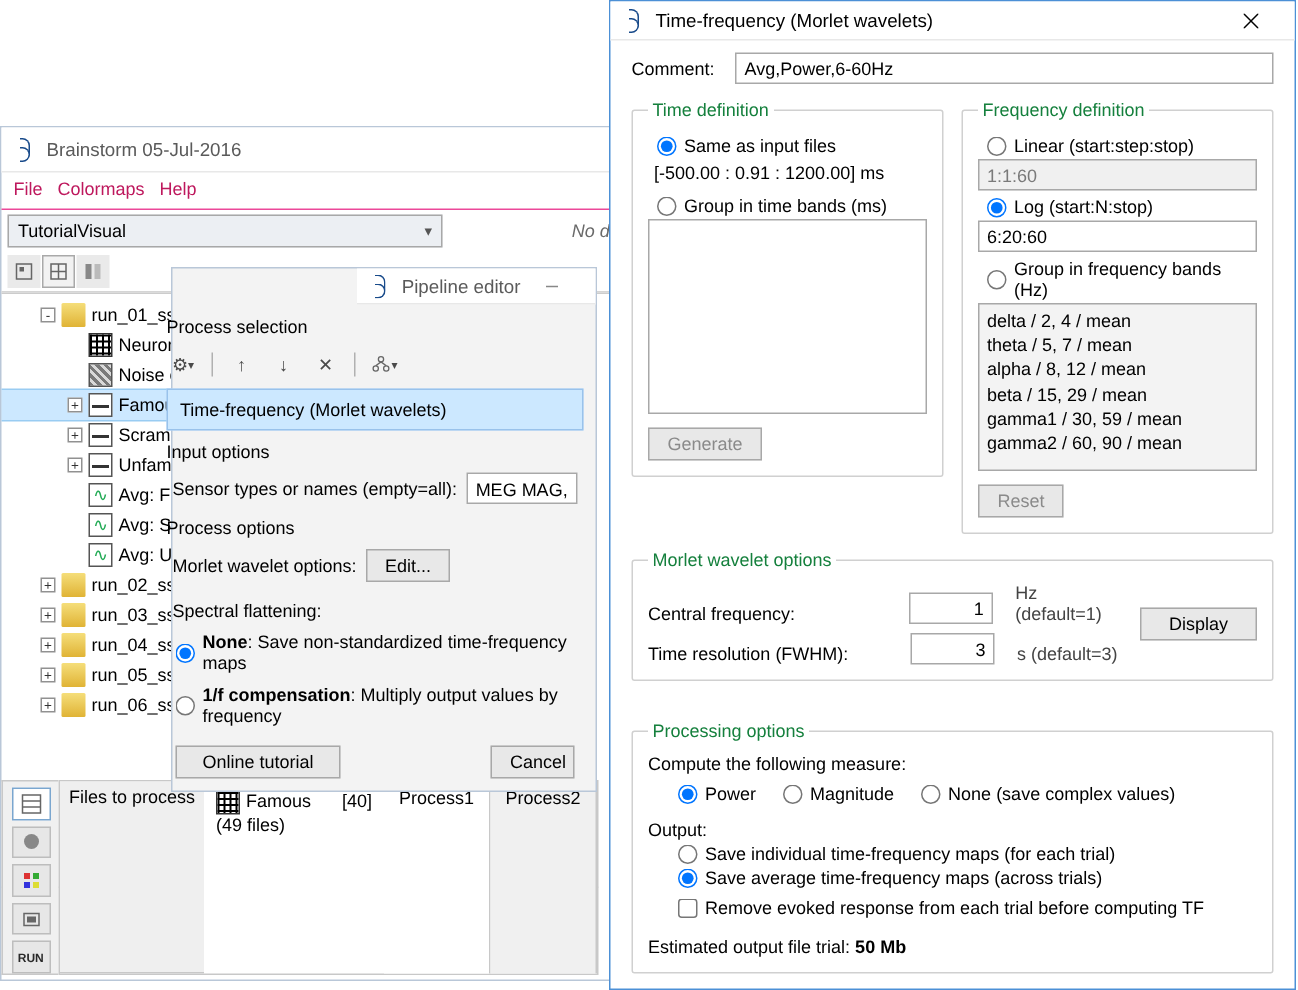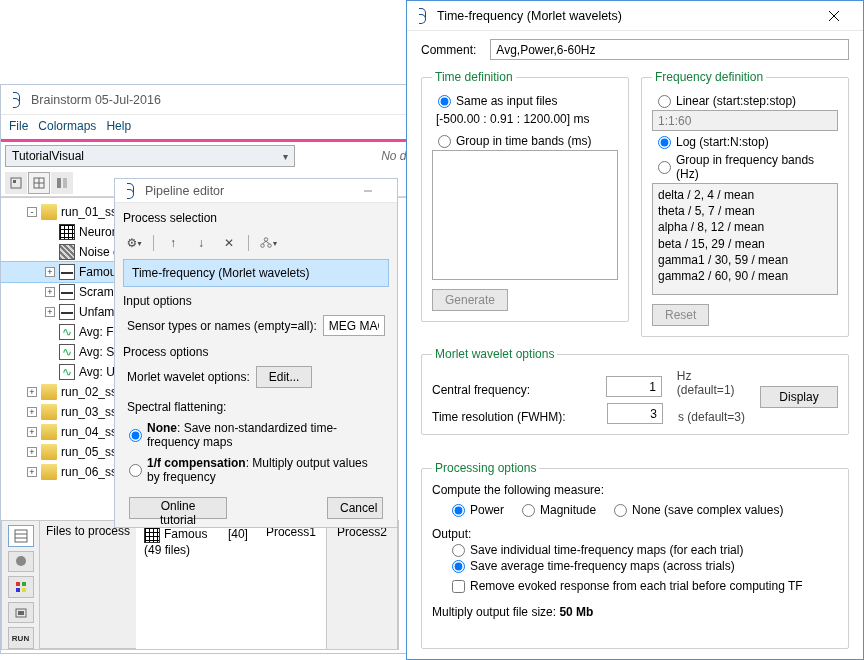--- a/index.html
+++ b/index.html
@@ -44,22 +44,22 @@
     display: flex; align-items: center; justify-content: center;
     color: #333;
   }
   .win-btn svg { width: 10px; height: 10px; }
   .window.back { border-color:#b9c7d8; }
   .back .titlebar { color:#5a5a5a; }
 
   
   #w-main { left: 0; top: 84px; width: 553px; height: 570px; }
   .menubar {
-    display: flex; gap: 10px; padding: 4px 8px 6px; border-bottom: 3px solid #ec4899;
-    color:#0c4a6e;
+    display: flex; gap: 10px; padding: 4px 8px 6px; border-bottom: 1px solid #ec4899;
+    color:#be185d;
   }
   .main-body { display:flex; flex-direction:column; flex:1; min-height:0; }
   .toprow { display:flex; }
   .project-select {
     width: 290px; height: 22px;
     margin: 3px 0 3px 4px;
     border: 1px solid #a8a8a8;
     background: #eceff3;
     display:flex; align-items:center; padding:0 6px;
     justify-content:space-between;
@@ -120,21 +120,21 @@
   .filesList .icon.matrix { width:16px;height:16px; display:inline-block; margin-right:4px; vertical-align:middle;
     background:
       linear-gradient(90deg,#000 1.5px,transparent 1.5px) 0 0/4px 4px,
       linear-gradient(#000 1.5px,transparent 1.5px) 0 0/4px 4px,
       #fff; border:1px solid #333;}
   .filesTabs { display:flex; border-top:1px solid #c8c8c8; }
   .ftab { padding:3px 10px; border-right:1px solid #c8c8c8; background:#f0f0f0; }
   .ftab.active { background:#fff; }
 
   
-  #w-pipe { left:114px; top:178px; width:284px; height:350px; background:#f3f3f3; }
+  #w-pipe { left:114px; top:178px; width:284px; height:350px; background:#f3f3f3;align-items:flex-end; }
   #w-pipe .body { padding:4px 8px 8px; display:flex; flex-direction:column; gap:3px; }
   .sectionLabel { color:#000; margin-top:4px; margin-bottom:2px; font-size:12px; }
   .pipe-toolbar {
     display:flex; gap:10px; align-items:center; padding:4px 2px;
   }
   .pipe-toolbar .tbtn { width:18px; height:18px; display:flex; align-items:center; justify-content:center; color:#4a4a4a; }
   .pipe-toolbar .sep { width:1px; height:16px; background:#b0b0b0; }
   .process-list {
     border:1px solid #99c2eb; background:#cce8ff; padding:6px 8px; color:#000;
   }
@@ -463,20 +463,21 @@
           <legend>Frequency definition</legend>
           <div class="radio-row">
               <input type="radio" style="">
               <span>Linear (start:step:stop)</span>
             </div>
           <input class="txtfield txtDisabled" style="width: 100%;" disabled="" value="1:1:60">
           <div class="radio-row" style="margin-top:4px;">
               <input type="radio" checked="" style="">
               <span>Log (start:N:stop)</span>
             </div>
+          <input class="txtfield" style="width: 100%;" value="6:20:60">
           <div class="radio-row" style="margin-top:4px;">
               <input type="radio" style="">
               <span>Group in frequency bands (Hz)</span>
             </div>
           <textarea class="bandsbox" readonly="" style="">delta / 2, 4 / mean
 theta / 5, 7 / mean
 alpha / 8, 12 / mean
 beta / 15, 29 / mean
 gamma1 / 30, 59 / mean
 gamma2 / 60, 90 / mean</textarea>
@@ -530,18 +531,18 @@
         <div class="radio-row">
             <input type="radio" checked="" style="">
             <span>Save average time-frequency maps (across trials)</span>
           </div>
         <div class="check-row" style="margin-top:6px;">
             <input type="checkbox" style="">
             <span>Remove evoked response from each trial before computing TF</span>
           </div>
       </div>
       <div style="margin-top:12px;">
-        <span>Multiply output file size:  </span>
+        <span>Estimated output file trial:  </span>
         <b>50 Mb</b>
       </div>
     </fieldset>
   </div>
 </div>
 
 </body></html>

